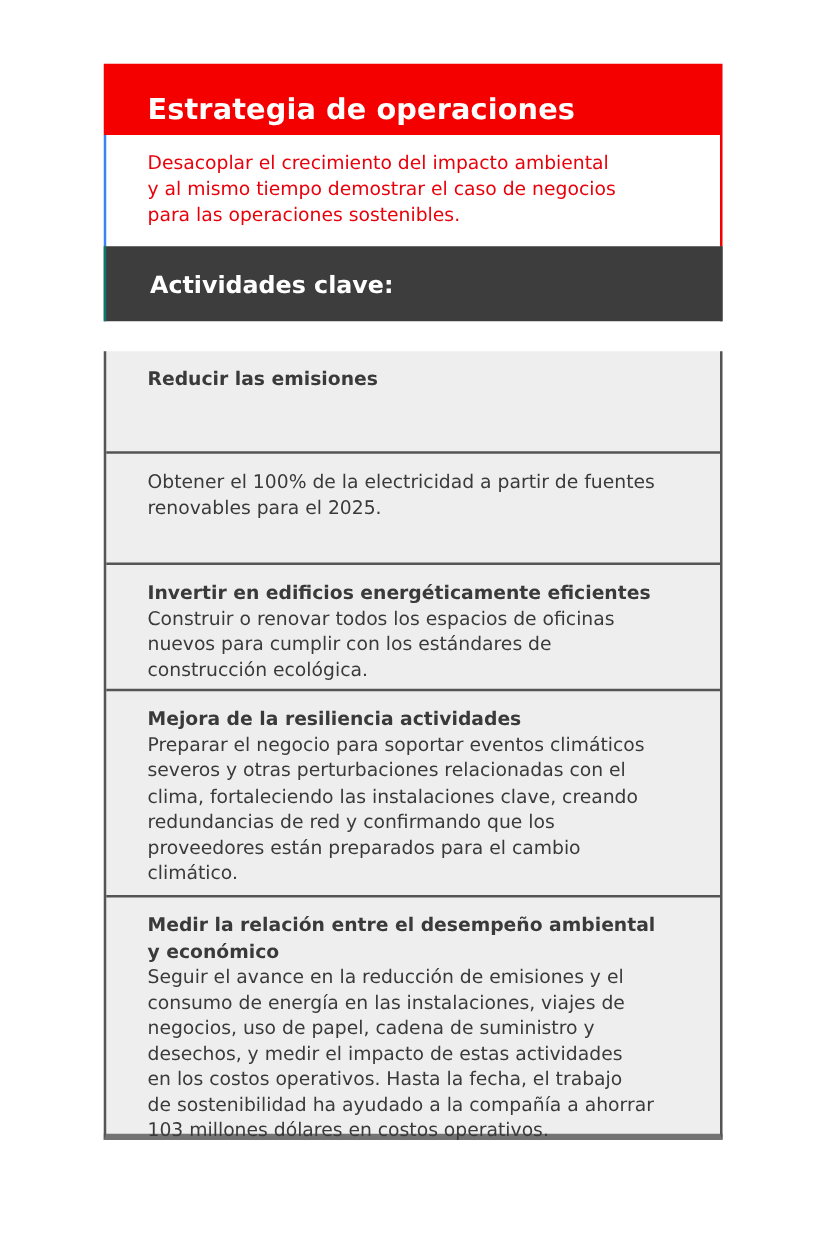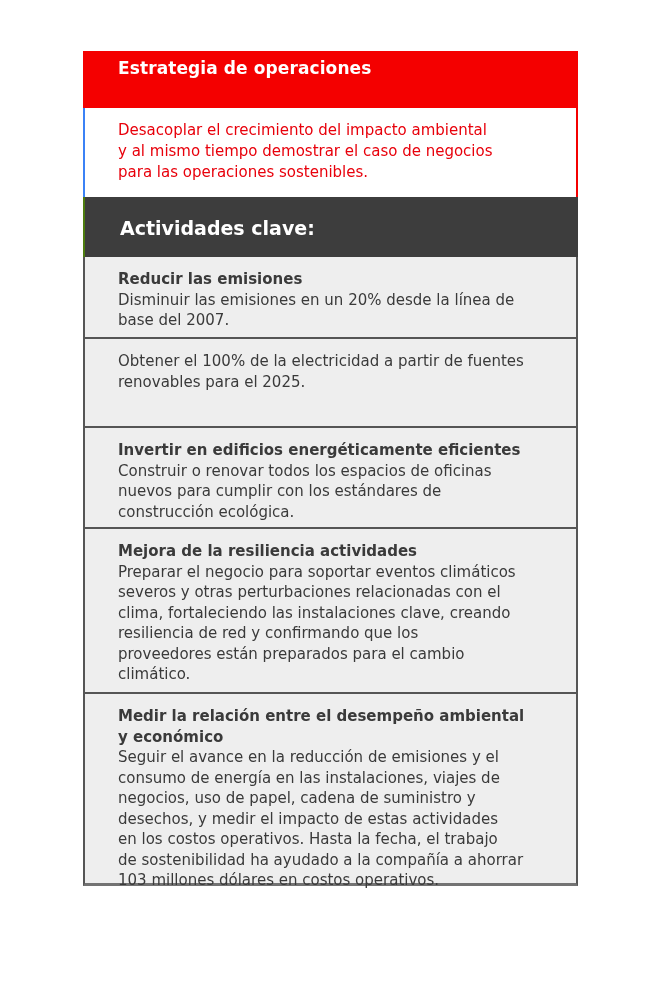--- a/index.html
+++ b/index.html
@@ -18,24 +18,24 @@
       left: 83px;
       top: 51px;
       width: 495px;
       box-sizing: border-box;
     }
     .strategy-header {
       background: #f40000;
       height: 57px;
       box-sizing: border-box;
       padding-left: 35px;
-      padding-top: 7px;
+      padding-top: 24px;
       color: #ffffff;
       font-weight: bold;
-      font-size: 17px;
+      font-size: 23px;
       letter-spacing: 0.1px;
     }
     .strategy-body {
       background: #ffffff;
       border-left: 2px solid #3b82f6;
       border-right: 2px solid #f40000;
       height: 89px;
       box-sizing: border-box;
       padding-left: 33px;
       padding-top: 12px;
@@ -45,28 +45,29 @@
     }
     .activities-header {
       background: #3d3d3d;
       height: 60px;
       box-sizing: border-box;
       padding-left: 35px;
       padding-top: 20px;
       color: #ffffff;
       font-weight: bold;
       font-size: 19px;
-      border-left: 2px solid #4d7c0f;
+      border-left: 2px solid #0f766e;
       border-right: 2px solid #3d3d3d;
     }
     .activities {
       border-left: 2px solid #555555;
       border-right: 2px solid #555555;
-      border-bottom: 3px solid #737373;
+      border-bottom: 5px solid #737373;
       background: #eeeeee;
+      margin-top: 24px;
     }
     .activity {
       box-sizing: border-box;
       padding-left: 33px;
       padding-right: 20px;
       padding-top: 12px;
       border-bottom: 2px solid #555555;
       color: #3a3a3a;
       font-size: 15px;
       line-height: 20.5px;
@@ -94,39 +95,37 @@
   <div class="strategy-header">Estrategia de operaciones</div>
   <div class="strategy-body">
     <span class="activity-text">Desacoplar el crecimiento del impacto ambiental
 y al mismo tiempo demostrar el caso de negocios
 para las operaciones sostenibles.</span>
   </div>
   <div class="activities-header">Actividades clave:</div>
   <div class="activities">
     <div class="activity a1">
       <div class="activity-title activity-text">Reducir las emisiones</div>
-      <div class="activity-text">Disminuir las emisiones en un 20% desde la línea de
-base del 2007.</div>
     </div>
     <div class="activity a2">
       <div class="activity-text">Obtener el 100% de la electricidad a partir de fuentes
 renovables para el 2025.</div>
     </div>
     <div class="activity a3">
       <div class="activity-title activity-text">Invertir en edificios energéticamente eficientes</div>
       <div class="activity-text">Construir o renovar todos los espacios de oficinas
 nuevos para cumplir con los estándares de
 construcción ecológica.</div>
     </div>
     <div class="activity a4">
       <div class="activity-title activity-text">Mejora de la resiliencia actividades</div>
       <div class="activity-text">Preparar el negocio para soportar eventos climáticos
 severos y otras perturbaciones relacionadas con el
 clima, fortaleciendo las instalaciones clave, creando
-resiliencia de red y confirmando que los
+redundancias de red y confirmando que los
 proveedores están preparados para el cambio
 climático.</div>
     </div>
     <div class="activity a5">
       <div class="activity-title activity-text">Medir la relación entre el desempeño ambiental
 y económico</div>
       <div class="activity-text">Seguir el avance en la reducción de emisiones y el
 consumo de energía en las instalaciones, viajes de
 negocios, uso de papel, cadena de suministro y
 desechos, y medir el impacto de estas actividades

